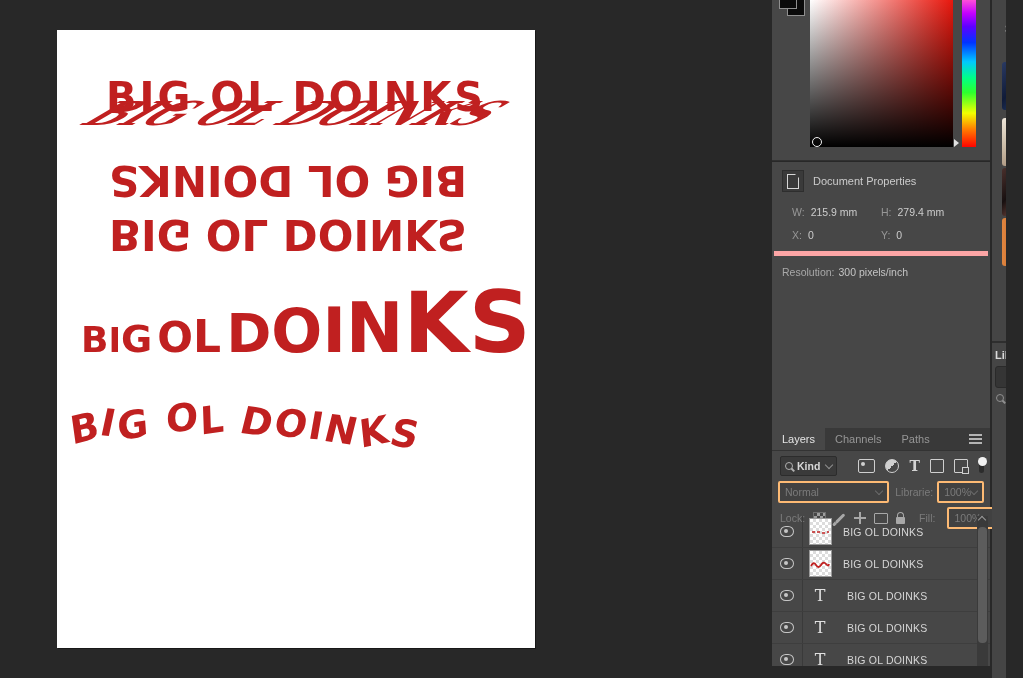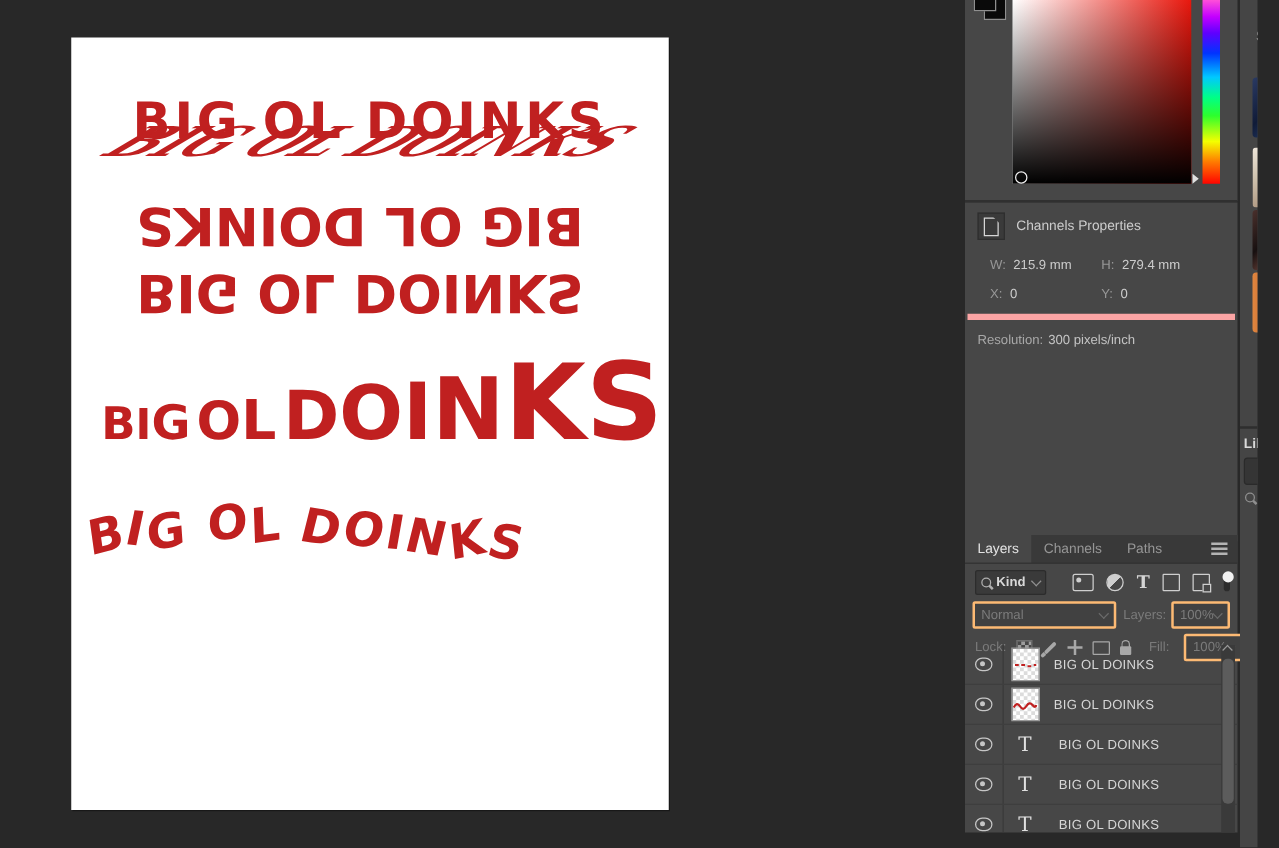--- a/index.html
+++ b/index.html
@@ -154,21 +154,21 @@
       <div class="field-cursor"></div>
       <div class="huestrip"></div>
       <div class="huearrow"></div>
     </section>
 
     <section class="panel props-panel">
       <div class="docprops-row">
         <div class="docic-wrap">
             <div class="docic"></div>
           </div>
-        <div class="props-title">Channels Properties</div>
+        <div class="props-title">Document Properties</div>
       </div>
       <div class="props-fields">
         <div class="pfield"><span class="lab">W:</span><span>215.9 mm</span></div>
         <div class="pfield"><span class="lab">H:</span><span>279.4 mm</span></div>
         <div class="pfield"><span class="lab">X:</span><span>0</span></div>
         <div class="pfield"><span class="lab">Y:</span><span>0</span></div>
       </div>
       <div class="res-line">
         <span class="lab">Resolution:</span><span>300 pixels/inch</span>
       </div>
@@ -200,21 +200,21 @@
         <span class="ficon">
             <span class="ic-so"></span>
           </span>
         <span class="ic-toggle"></span>
       </div>
       <div class="blend-row">
         <div class="dd blend-dd">
           <span>Normal</span>
           <span class="chev"></span>
         </div>
-        <span class="dim-lab">Layers:</span>
+        <span class="dim-lab">Librarie:</span>
         <div class="dd val-dd">
           <span>100%</span>
           <span class="chev"></span>
         </div>
       </div>
       <div class="lock-row">
         <span class="dim-lab">Lock:</span>
         <span class="lk">
             <span class="ic-checker"></span>
           </span>

